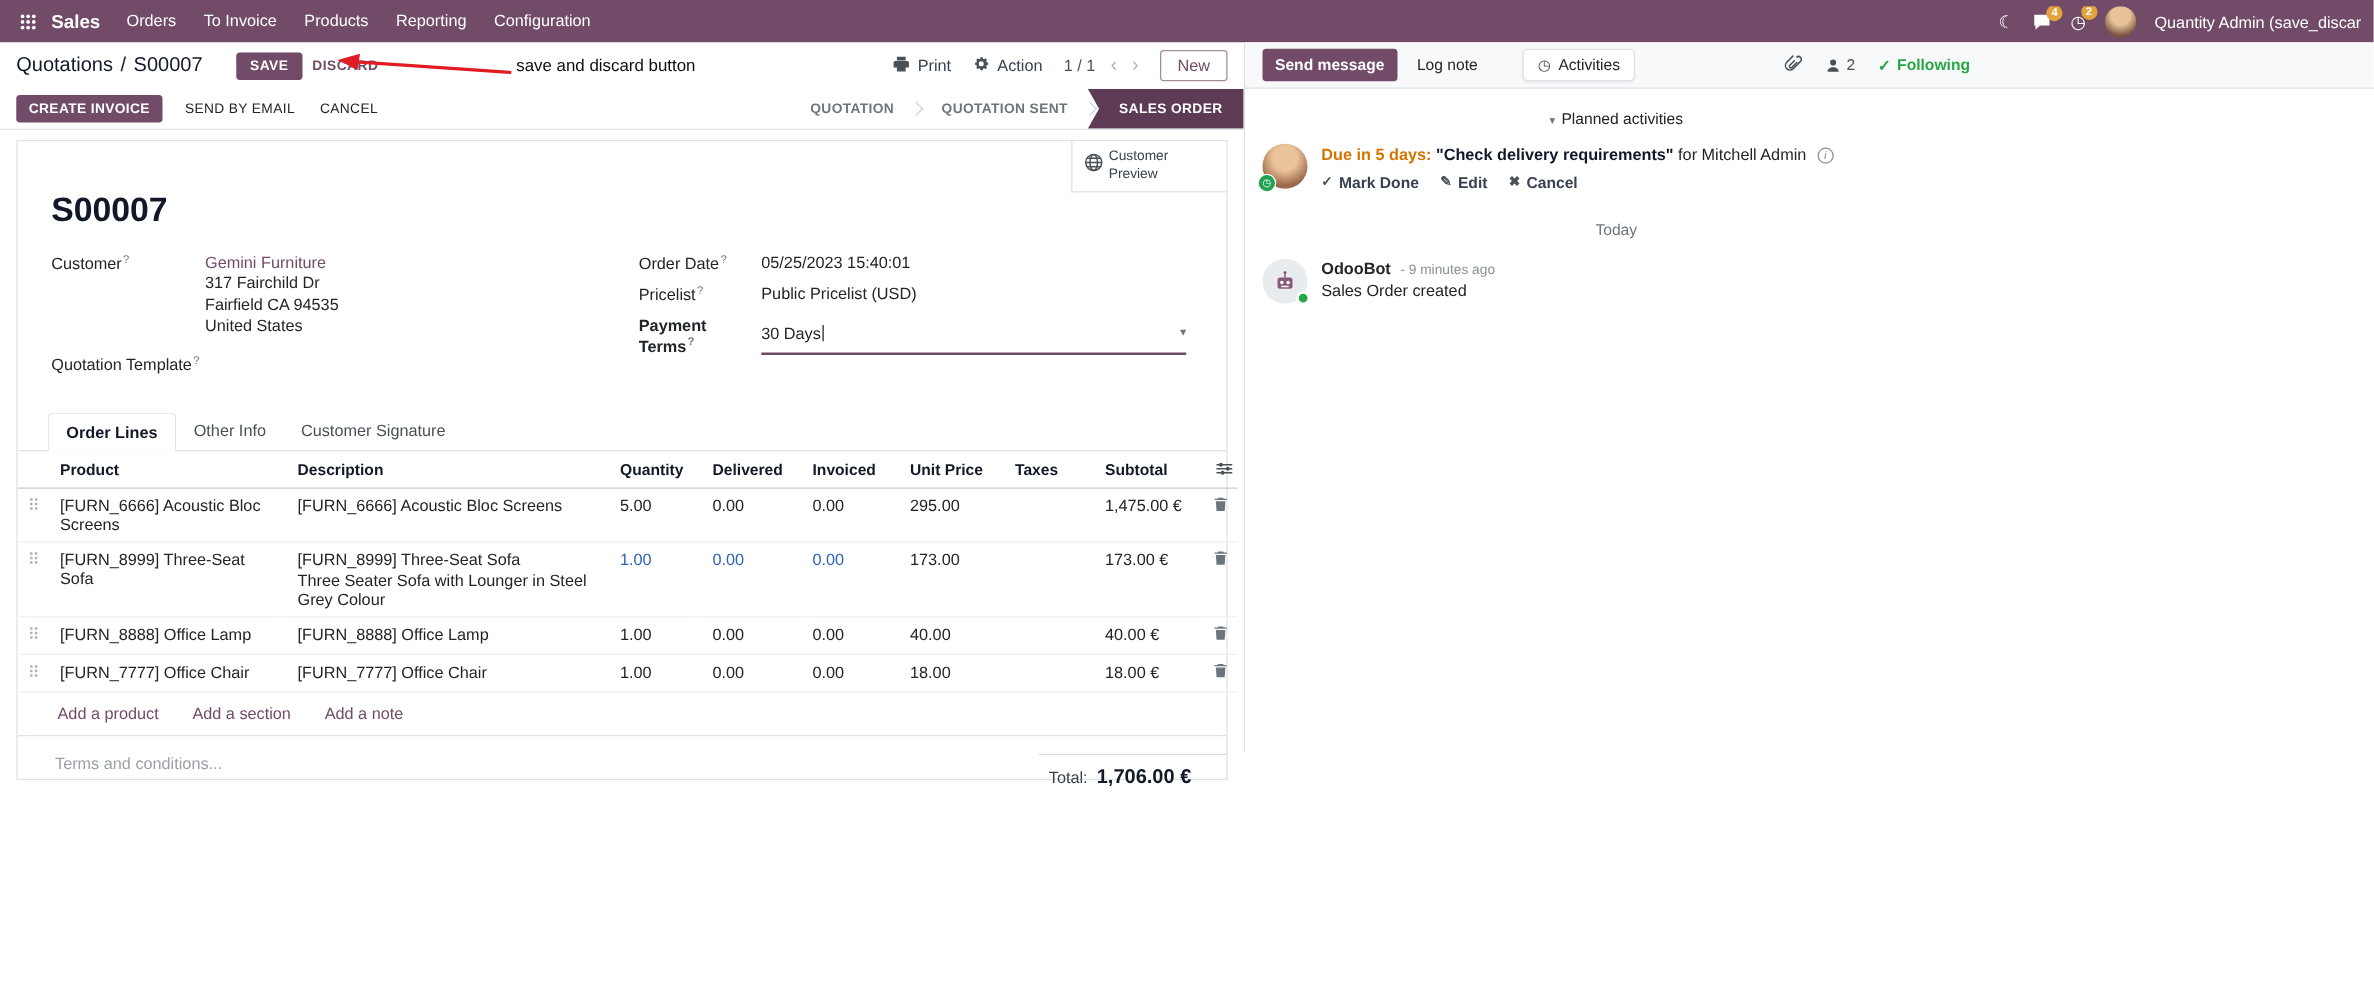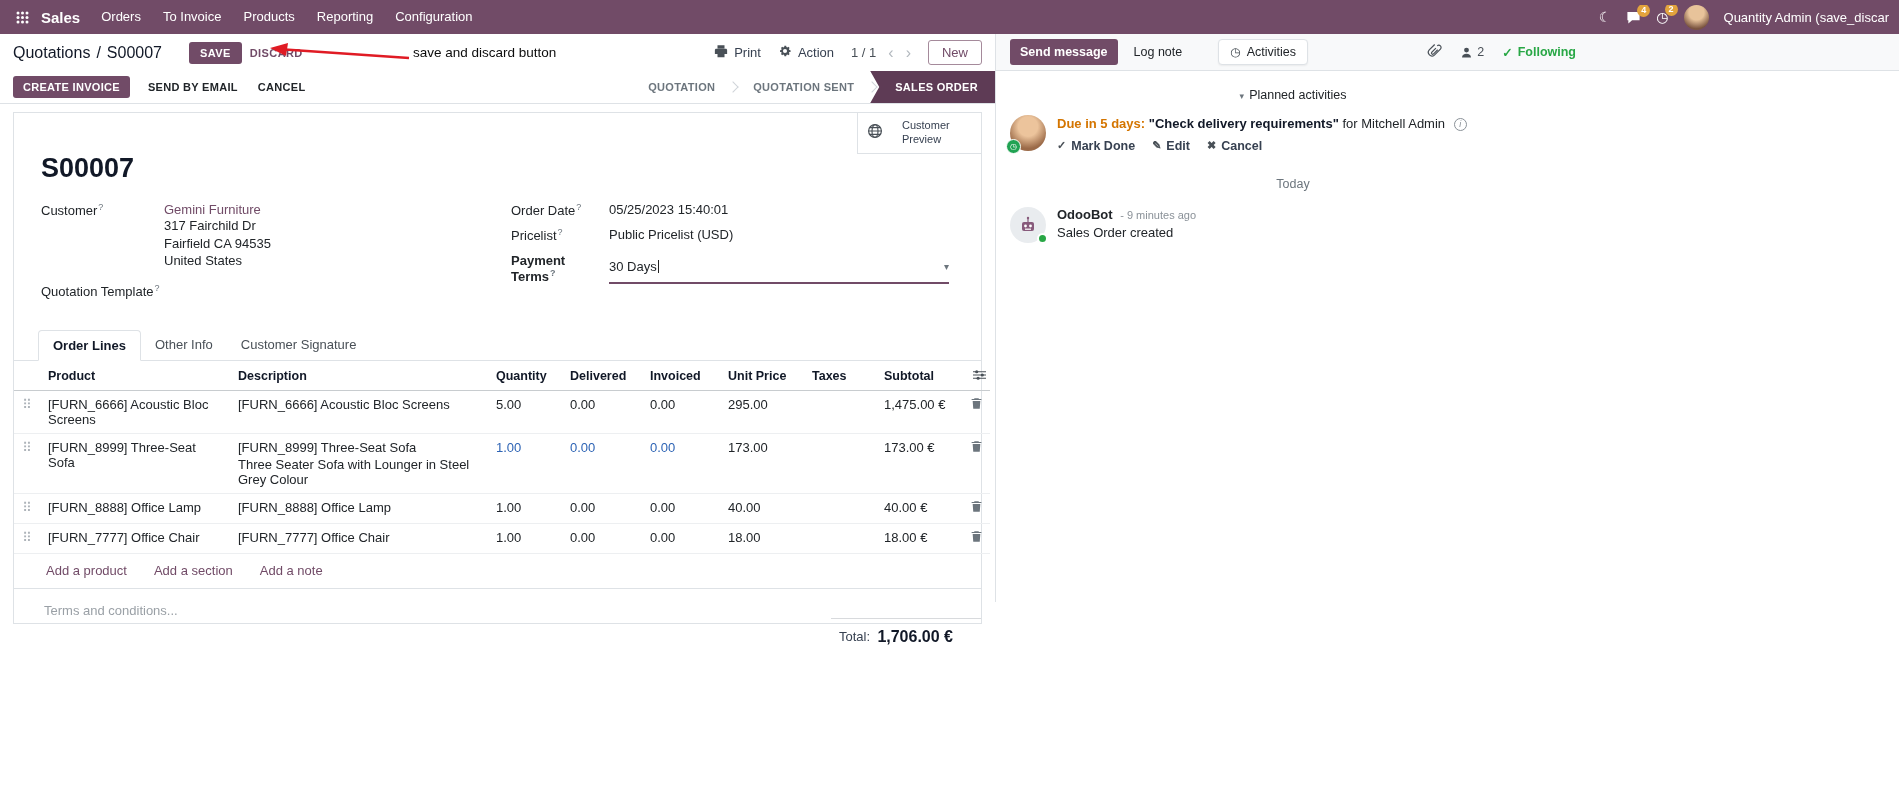--- a/index.html
+++ b/index.html
@@ -33,29 +33,29 @@
   .annotation-text { position:absolute; left:413px; top:11px; font-size:13.5px; color:#0c0c0c; }
   .cp-right { margin-left:auto; display:flex; align-items:center; gap:17px; }
   .cp-btn { display:flex; align-items:center; gap:6px; background:none; border:none; font-size:13px; color:#374151; cursor:pointer; }
   .pager { display:flex; align-items:center; gap:12px; color:#495057; }
   .pager-arrow { color:#b3b9bf; font-size:16px; cursor:pointer; line-height:1; }
   .btn-new { border:1px solid #a58a9b; background:#fff; color:#714B67; border-radius:3px; padding:4px 13px; font-size:13px; cursor:pointer; }
 
   
   .statusbar { height:33px; display:flex; align-items:center; border-bottom:1px solid #dee2e6; padding-left:13px; }
   .btn-primary-sm { background:#714B67; color:#fff; border:none; border-radius:3px; padding:5px 10px; font-size:11px; font-weight:700; letter-spacing:.3px; cursor:pointer; margin-right:8px; }
-  .btn-flat-sm { background:none; border:none; color:#212529; font-size:11px; font-weight:700; letter-spacing:.3px; padding:5px 10px; cursor:pointer; }
+  .btn-flat-sm { background:none; border:none; color:#212529; font-size:11px; font-weight:400; letter-spacing:.3px; padding:5px 10px; cursor:pointer; }
   .statusbar-states { margin-left:auto; height:100%; display:flex; align-items:center; }
   .state-step { font-size:11px; font-weight:600; letter-spacing:.3px; color:#6c757d; padding:0 14px; line-height:33px; cursor:pointer; white-space:nowrap; }
   .state-chev { width:8px; height:8px; border-top:1px solid #cfd4d9; border-right:1px solid #cfd4d9; transform:rotate(45deg); margin:0 2px 0 0; flex-shrink:0; }
   .state-active { background:#5E3B55; color:#fff; clip-path:polygon(0 0,100% 0,100% 100%,0 100%,9px 50%); padding:0 17px 0 25px; height:100%; display:flex; align-items:center; margin-left:-8px; }
 
   
   .sheet { margin:8px 13px 0; border:1px solid #dee2e6; background:#fff; position:relative; height:512px; }
-  .preview-btn { position:absolute; top:0; right:0; width:124px; border:none; border-left:1px solid #dee2e6; border-bottom:1px solid #dee2e6; background:#fff; display:flex; align-items:center; gap:19px; padding:6px 9px; font-size:11px; color:#374151; text-align:left; cursor:pointer; line-height:1.25; }
+  .preview-btn { position:absolute; top:0; right:0; width:124px; border:none; border-left:1px solid #dee2e6; border-bottom:1px solid #dee2e6; background:#fff; display:flex; align-items:center; gap:4px; padding:6px 9px; font-size:11px; color:#374151; text-align:left; cursor:pointer; line-height:1.25; }
   .sheet-title { margin:40px 0 18px 27px; font-size:27px; font-weight:600; color:#111827; }
   .fields { display:flex; padding:0 27px; }
   .fcol-left { width:458px; }
   .fcol-right { width:450px; padding-left:12px; }
   .frow { display:flex; margin-bottom:9px; }
   .flabel { width:123px; flex-shrink:0; font-size:13px; font-weight:500; color:#212529; }
   .fcol-right .flabel { width:98px; }
   .flabel sup, .sup-help { color:#6c757d; font-size:9px; vertical-align:super; margin-left:1px; }
   .flabel.bold { font-weight:700; }
   .fval { font-size:13px; color:#212529; }
@@ -81,21 +81,21 @@
   .handle-cell { color:#adb3b9; text-align:center; padding:6px 0 !important; font-size:10px; cursor:grab; }
   .mod { color:#2E64B5; }
   .desc2 { color:#212529; margin-top:2px; }
   .trash-cell { text-align:center; padding:6px 2px !important; }
   .icon-btn { background:none; border:none; cursor:pointer; padding:0; line-height:1; }
   .opt-cols { text-align:right !important; padding-right:4px !important; }
 
   .table-links { display:flex; padding:9px 8px 10px 32px; border-bottom:1px solid #dee2e6; }
   .table-links .link { margin-right:27px; font-size:13px; background:none; border:none; }
 
-  .sheet-bottom { display:flex; padding:14px 0 0 30px;flex-direction:column; }
+  .sheet-bottom { display:flex; padding:14px 0 0 30px; }
   .terms { color:#9aa0a6; font-size:13px; cursor:text; }
   .totals { margin-left:auto; width:150px; border-top:1px solid #d8dadd; padding:9px 28px 0 8px; display:flex; align-items:center; justify-content:space-between; margin-right:0; }
   .total-label { font-size:13px; color:#374151; }
   .total-value { font-size:16px; font-weight:700; color:#111827; }
 
   
   .chatter-topbar { height:37px; background:#f8f9fa; border-bottom:1px solid #dee2e6; display:flex; align-items:center; padding:0 14px; }
   .topbar-inner { width:566px; display:flex; align-items:center; }
   .btn-send { background:#714B67; color:#fff; border:none; border-radius:3px; padding:6px 10px; font-size:12.5px; font-weight:600; cursor:pointer; }
   .btn-lognote { background:none; border:none; color:#212529; font-size:12.5px; padding:6px 10px; margin-left:6px; cursor:pointer; }

